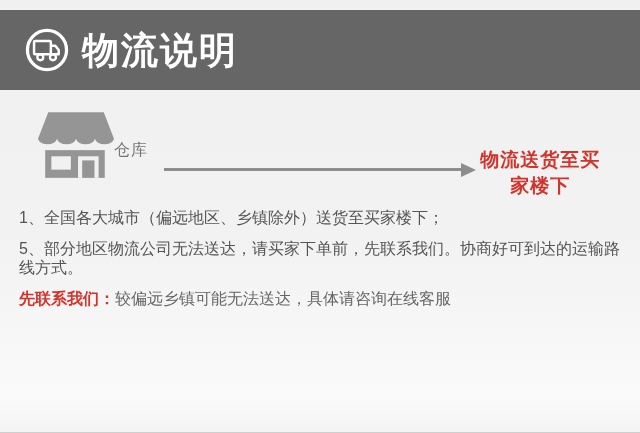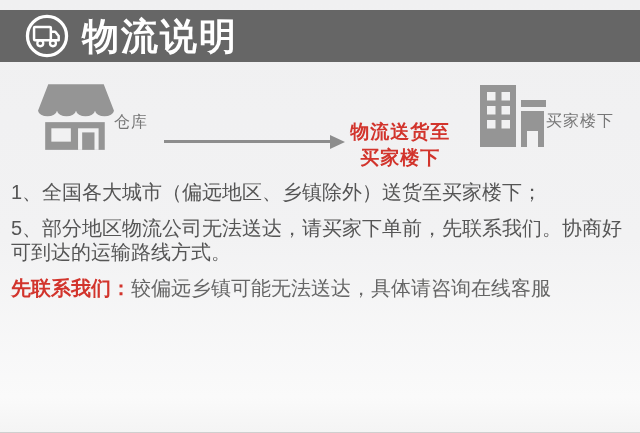--- a/index.html
+++ b/index.html
@@ -12,21 +12,21 @@
     position: relative;
     width: 640px;
     height: 433px;
     overflow: hidden;
     background: linear-gradient(180deg, #f0f0f1 0%, #f2f2f3 55%, #fafafa 92%, #f4f4f4 100%);
     border-bottom: 1px solid #cfcfcf;
   }
   
   .header {
     margin-top: 10px;
-    height: 52px;
+    height: 80px;
     background: #666666;
     display: flex;
     align-items: center;
     padding-left: 24px;
   }
   .header .badge {
     width: 46px;
     height: 46px;
     display: inline-flex;
     flex: 0 0 auto;
@@ -80,22 +80,22 @@
   .arrow-caption {
     margin-top: 7px;
     text-align: center;
     font-size: 19px;
     font-weight: bold;
     color: #d2342c;
     letter-spacing: 1px;
   }
   
   .notes {
-    padding: 12px 17px 0 11px;
-    font-size: 20px;
+    padding: 12px 17px 0 19px;
+    font-size: 16px;
     line-height: 1.23;
     color: #555555;
   }
   .notes p { margin-bottom: 11px; }
   .red { color: #d2342c; }
   .tip-label { color: #d2342c; font-weight: bold; }
   .tip-text { color: #666666; }
 </style>
 </head>
 <body>
@@ -131,37 +131,20 @@
     </div>
 
     <div class="route">
       <div class="arrow-row">
         <span class="arrow-line"></span>
         <span class="arrow-head"></span>
       </div>
       <div class="arrow-caption">物流送货至买家楼下</div>
     </div>
 
-    <div class="endpoint">
-      <span>
-        <svg viewBox="0 0 80 62" width="80" height="64" aria-hidden="true">
-          <rect x="14" y="0" width="36" height="62" fill="#959595"></rect>
-          <rect x="21" y="7" width="8.5" height="8.5" fill="#f1f1f2"></rect>
-          <rect x="35.5" y="7" width="8.5" height="8.5" fill="#f1f1f2"></rect>
-          <rect x="21" y="21" width="8.5" height="8.5" fill="#f1f1f2"></rect>
-          <rect x="35.5" y="21" width="8.5" height="8.5" fill="#f1f1f2"></rect>
-          <rect x="21" y="35" width="8.5" height="8.5" fill="#f1f1f2"></rect>
-          <rect x="35.5" y="35" width="8.5" height="8.5" fill="#f1f1f2"></rect>
-          <rect x="55" y="15" width="25" height="7" fill="#959595"></rect>
-          <rect x="55" y="26" width="23" height="36" fill="#959595"></rect>
-          <rect x="61" y="46" width="11" height="16" fill="#f1f1f2"></rect>
-        </svg>
-      </span>
-      <span class="ep-label">买家楼下</span>
-    </div>
 
   </div>
 
   <div class="notes">
     <p>1、全国各大城市（偏远地区、乡镇除外）送货至买家楼下；</p>
     <p>5、部分地区物流公司无法送达，请买家下单前，先联系我们。协商好可到达的运输路线方式。</p>
     <p><span class="tip-label">先联系我们：</span><span class="tip-text">较偏远乡镇可能无法送达，具体请咨询在线客服</span></p>
   </div>
 
 </div>

